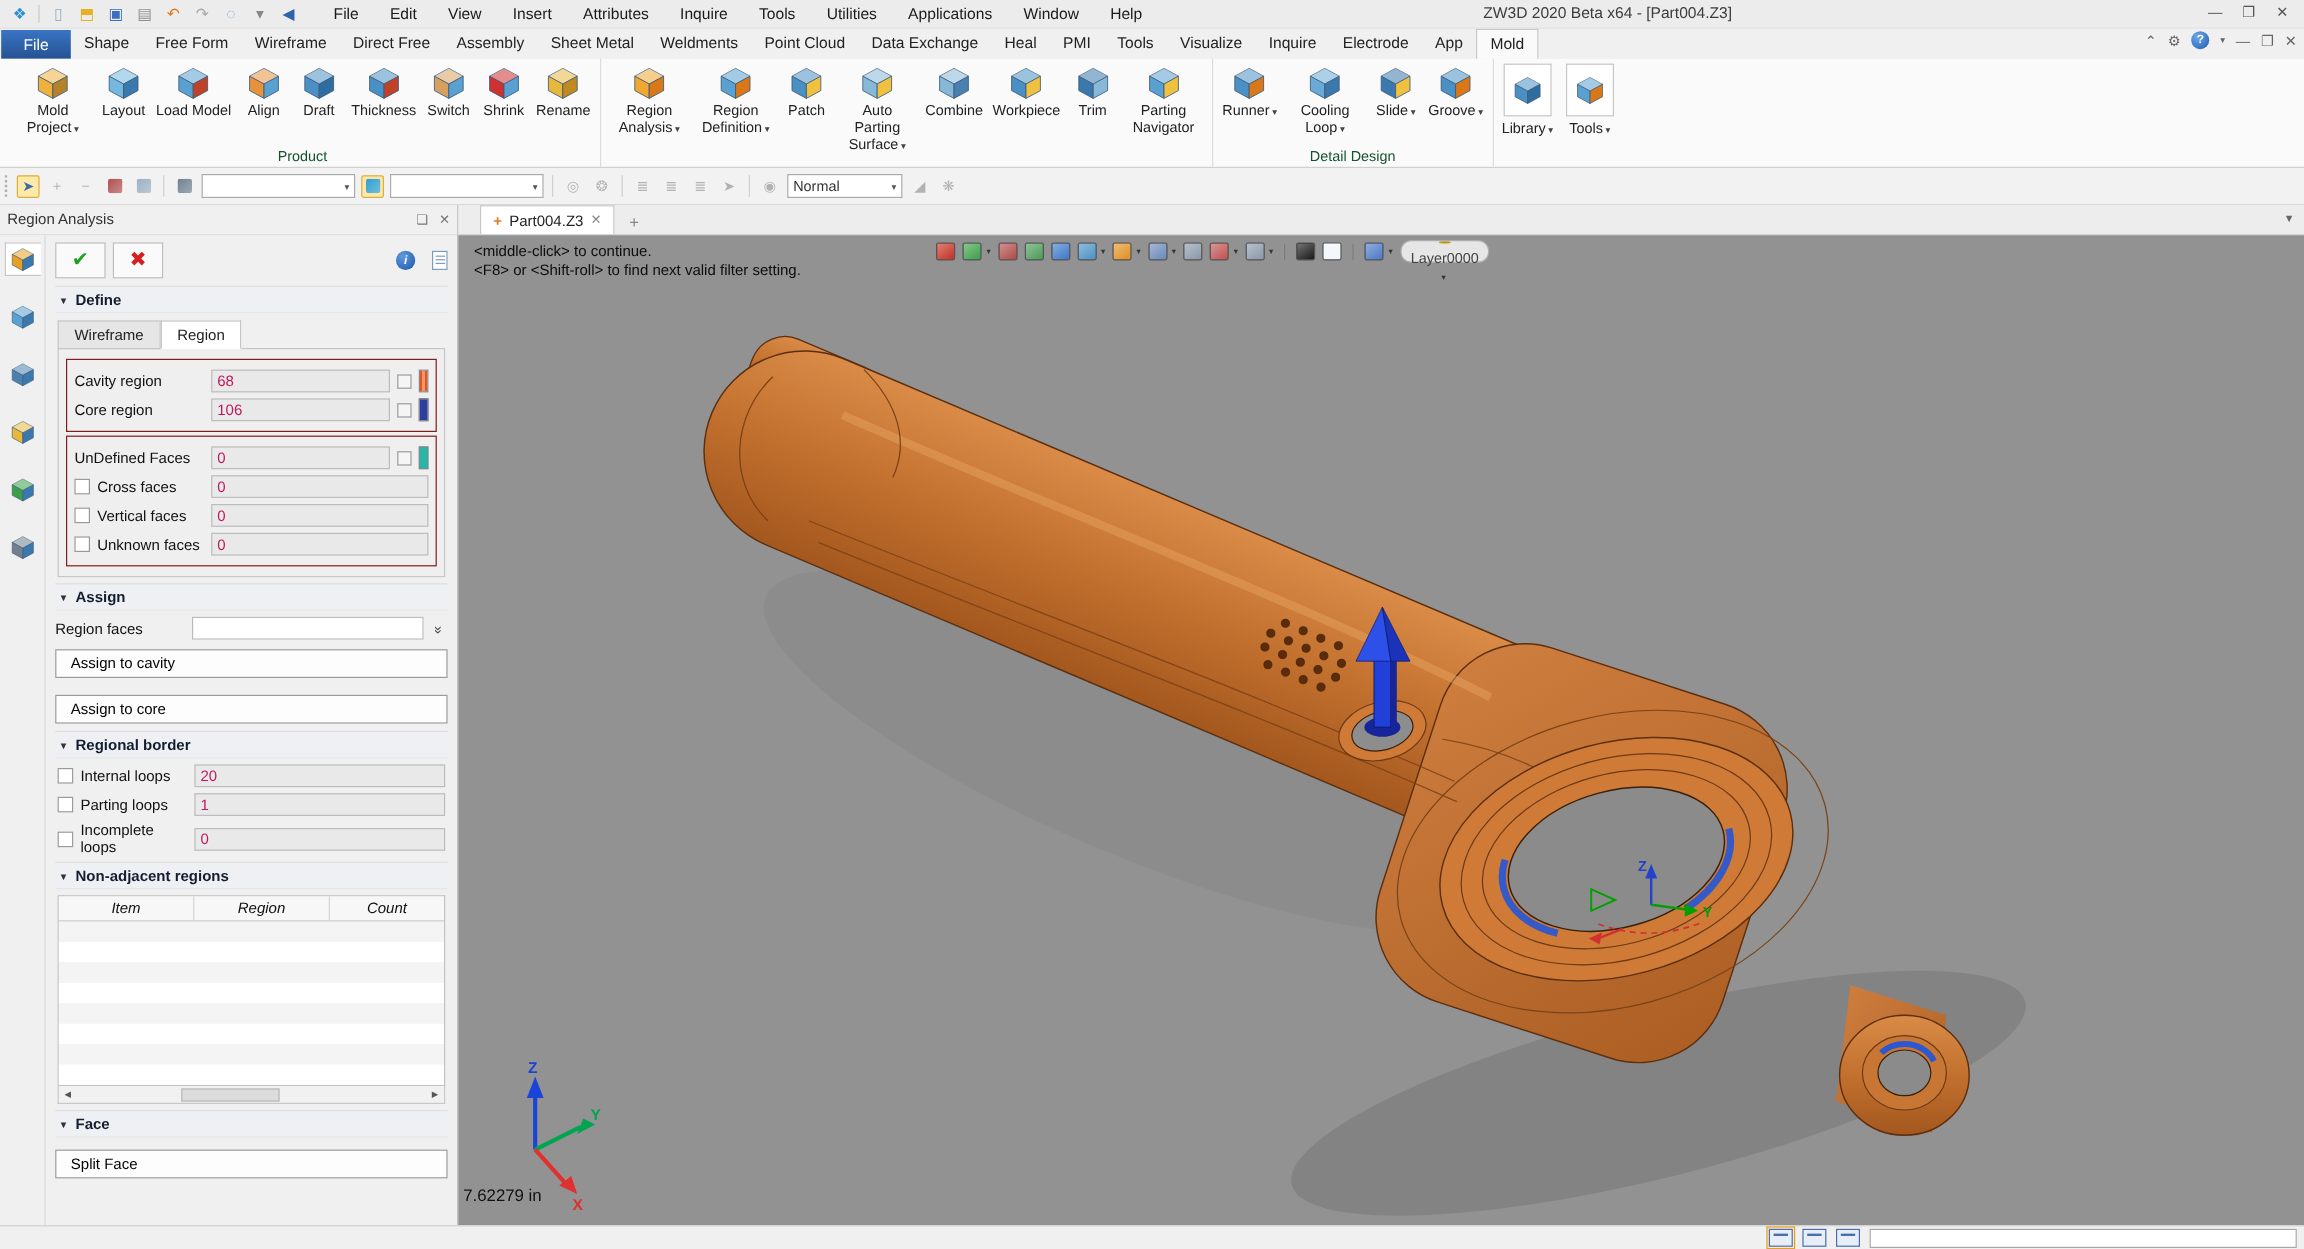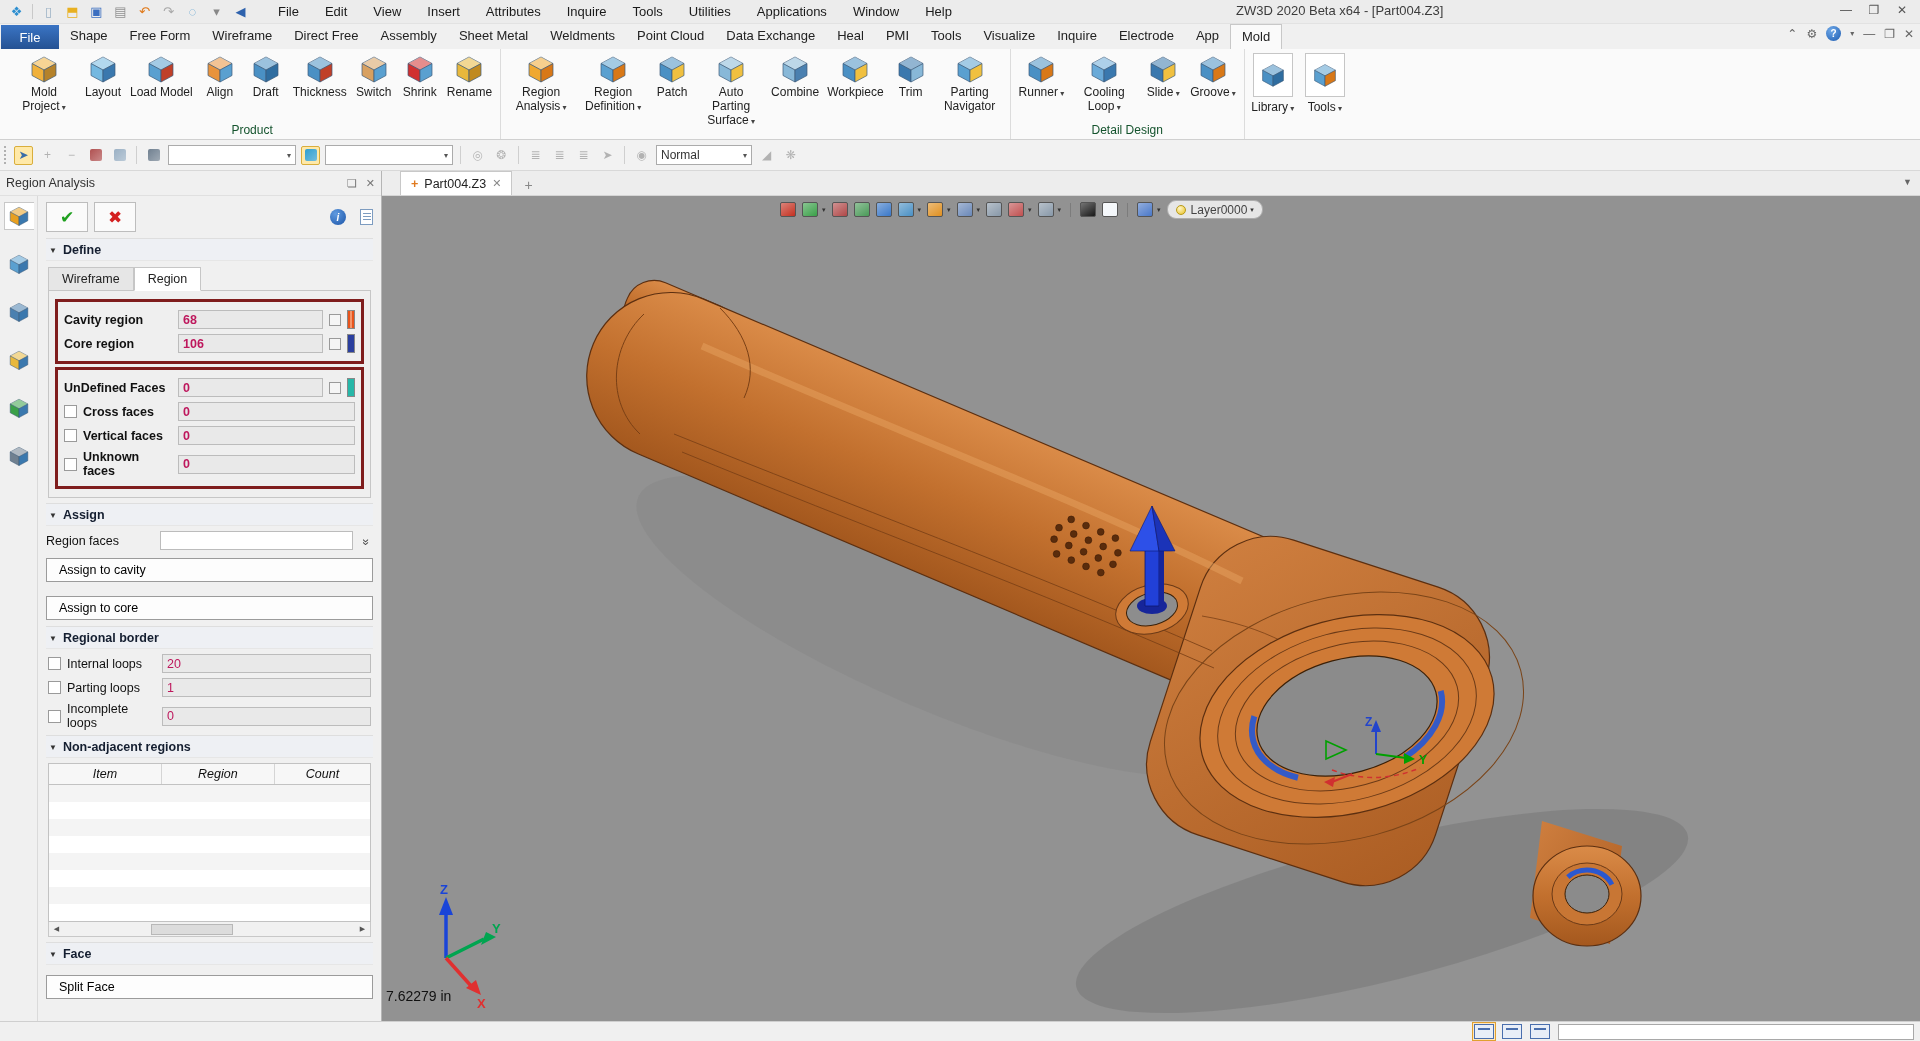--- a/index.html
+++ b/index.html
@@ -94,21 +94,21 @@
 
   .secthead{display:flex;align-items:center;gap:6px;font-size:12.5px;font-weight:bold;color:#141e30;
     padding:4px 3px 3px;border-top:1px solid #dedede;border-bottom:1px solid #e6e6e6;background:#eef0f4;margin-top:5px;}
   .secthead .tri{font-size:8px;color:#333;}
 
   .ptabs{display:flex;margin:6px 2px 0;}
   .ptab{padding:4px 13px;font-size:12.5px;border:1px solid #c6c6c6;background:#e6e6e6;color:#222;
     border-bottom:1px solid #c6c6c6;}
   .ptab.active{background:#fff;border-bottom:1px solid #fff;position:relative;top:0;}
   .tabpane{border:1px solid #c6c6c6;margin:-1px 2px 4px;padding:5px 6px;background:#efefef;}
-  .gbox{border:3px solid #7f1d1d;padding:3px 6px;margin:3px 0;font-weight:bold;}
+  .gbox{border:1px solid #7f1d1d;padding:3px 6px;margin:3px 0;}
 
   .prow{display:flex;align-items:center;gap:6px;margin:5px 0;}
   .plabel{font-size:12.5px;color:#111;width:108px;flex-shrink:0;}
   .plabel.short{width:89px;}
   .cb{width:13px;height:13px;border:1px solid #9a9a9a;background:#fff;flex-shrink:0;}
   .field{flex:1;height:19px;background:#e9e9e9;border:1px solid #bcbcbc;font-size:12.5px;color:#be185d;
     display:flex;align-items:center;padding:0 4px;}
   .field.editable{background:#fff;}
   .swbtn{width:12px;height:12px;border:1px solid #9a9a9a;background:#f5f5f5;flex-shrink:0;}
   .swatch{width:8px;height:19px;flex-shrink:0;border:1px solid #888;}
@@ -141,21 +141,21 @@
   .newtab{margin-left:12px;color:#888;font-size:14px;padding-bottom:2px;}
   .tablist-caret{position:absolute;right:8px;top:6px;font-size:9px;color:#666;}
 
   .canvas{position:absolute;left:0;top:25px;right:0;bottom:0;background:#929292;overflow:hidden;}
   .hints{position:absolute;left:13px;top:5px;font-size:12.5px;color:#0d0d0d;line-height:16px;}
   .viconrow{position:absolute;left:398px;top:4px;display:flex;align-items:center;gap:6px;}
   .vicon{width:16px;height:15px;border-radius:2px;display:flex;align-items:flex-end;}
   .vicaret{font-size:7px;color:#333;margin-left:-2px;}
   .vsep{width:1px;height:14px;background:#7c7c7c;margin:0 3px;}
   .layerpill{display:flex;align-items:center;gap:5px;background:#e6e6e6;border:1px solid #adadad;
-    border-radius:9px;height:19px;padding:0 8px;font-size:12px;color:#444;}
+    border-radius:9px;height:19px;padding:0 8px;font-size:12px;color:#444;flex-direction:column;}
   .bulb{width:10px;height:10px;border-radius:50%;background:radial-gradient(circle at 35% 30%,#fff6c8,#e8c020);
     border:1px solid #b89a18;}
   .measure{position:absolute;left:4px;bottom:17px;font-size:14px;color:#111;}
 
   
   .statusbar{position:absolute;left:0;bottom:0;width:1920px;height:20px;background:#f0f0f0;
     border-top:1px solid #cfcfcf;display:flex;align-items:center;justify-content:flex-end;gap:6px;padding:0 6px;}
   .sicon{width:20px;height:15px;border:1px solid #4a6fae;background:#e8eef8;position:relative;}
   .sicon::after{content:"";position:absolute;left:3px;top:3px;right:3px;height:2px;background:#4a6fae;}
   .sicon-w{padding:1px;border:1px solid transparent;}
@@ -748,20 +748,24 @@
         <div class="doctab">
           <span class="plus">+</span>
           <span>Part004.Z3</span>
           <span class="x">✕</span>
         </div>
         <div class="newtab">+</div>
         <div class="tablist-caret">▼</div>
       </div>
 
       <div class="canvas">
+        <div class="hints">
+          <div>&lt;middle-click&gt; to continue.</div>
+          <div>&lt;F8&gt; or &lt;Shift-roll&gt; to find next valid filter setting.</div>
+        </div>
 
         <div class="viconrow" id="viconrow">
             <div class="vicon" style="background: linear-gradient(145deg, rgba(255, 255, 255, 0.4), transparent), rgb(196, 48, 32); border: 1px solid rgb(85, 85, 85);"></div>
             <div class="vicon" style="background: linear-gradient(145deg, rgba(255, 255, 255, 0.4), transparent), rgb(58, 160, 72); border: 1px solid rgb(85, 85, 85);"></div>
             <span class="vicaret">▾</span>
             <div class="vicon" style="background: linear-gradient(145deg, rgba(255, 255, 255, 0.4), transparent), rgb(176, 72, 72); border: 1px solid rgb(85, 85, 85);"></div>
             <div class="vicon" style="background: linear-gradient(145deg, rgba(255, 255, 255, 0.4), transparent), rgb(74, 154, 88); border: 1px solid rgb(85, 85, 85);"></div>
             <div class="vicon" style="background: linear-gradient(145deg, rgba(255, 255, 255, 0.4), transparent), rgb(58, 120, 200); border: 1px solid rgb(85, 85, 85);"></div>
             <div class="vicon" style="background: linear-gradient(145deg, rgba(255, 255, 255, 0.4), transparent), rgb(74, 144, 196); border: 1px solid rgb(85, 85, 85);"></div>
             <span class="vicaret">▾</span>

